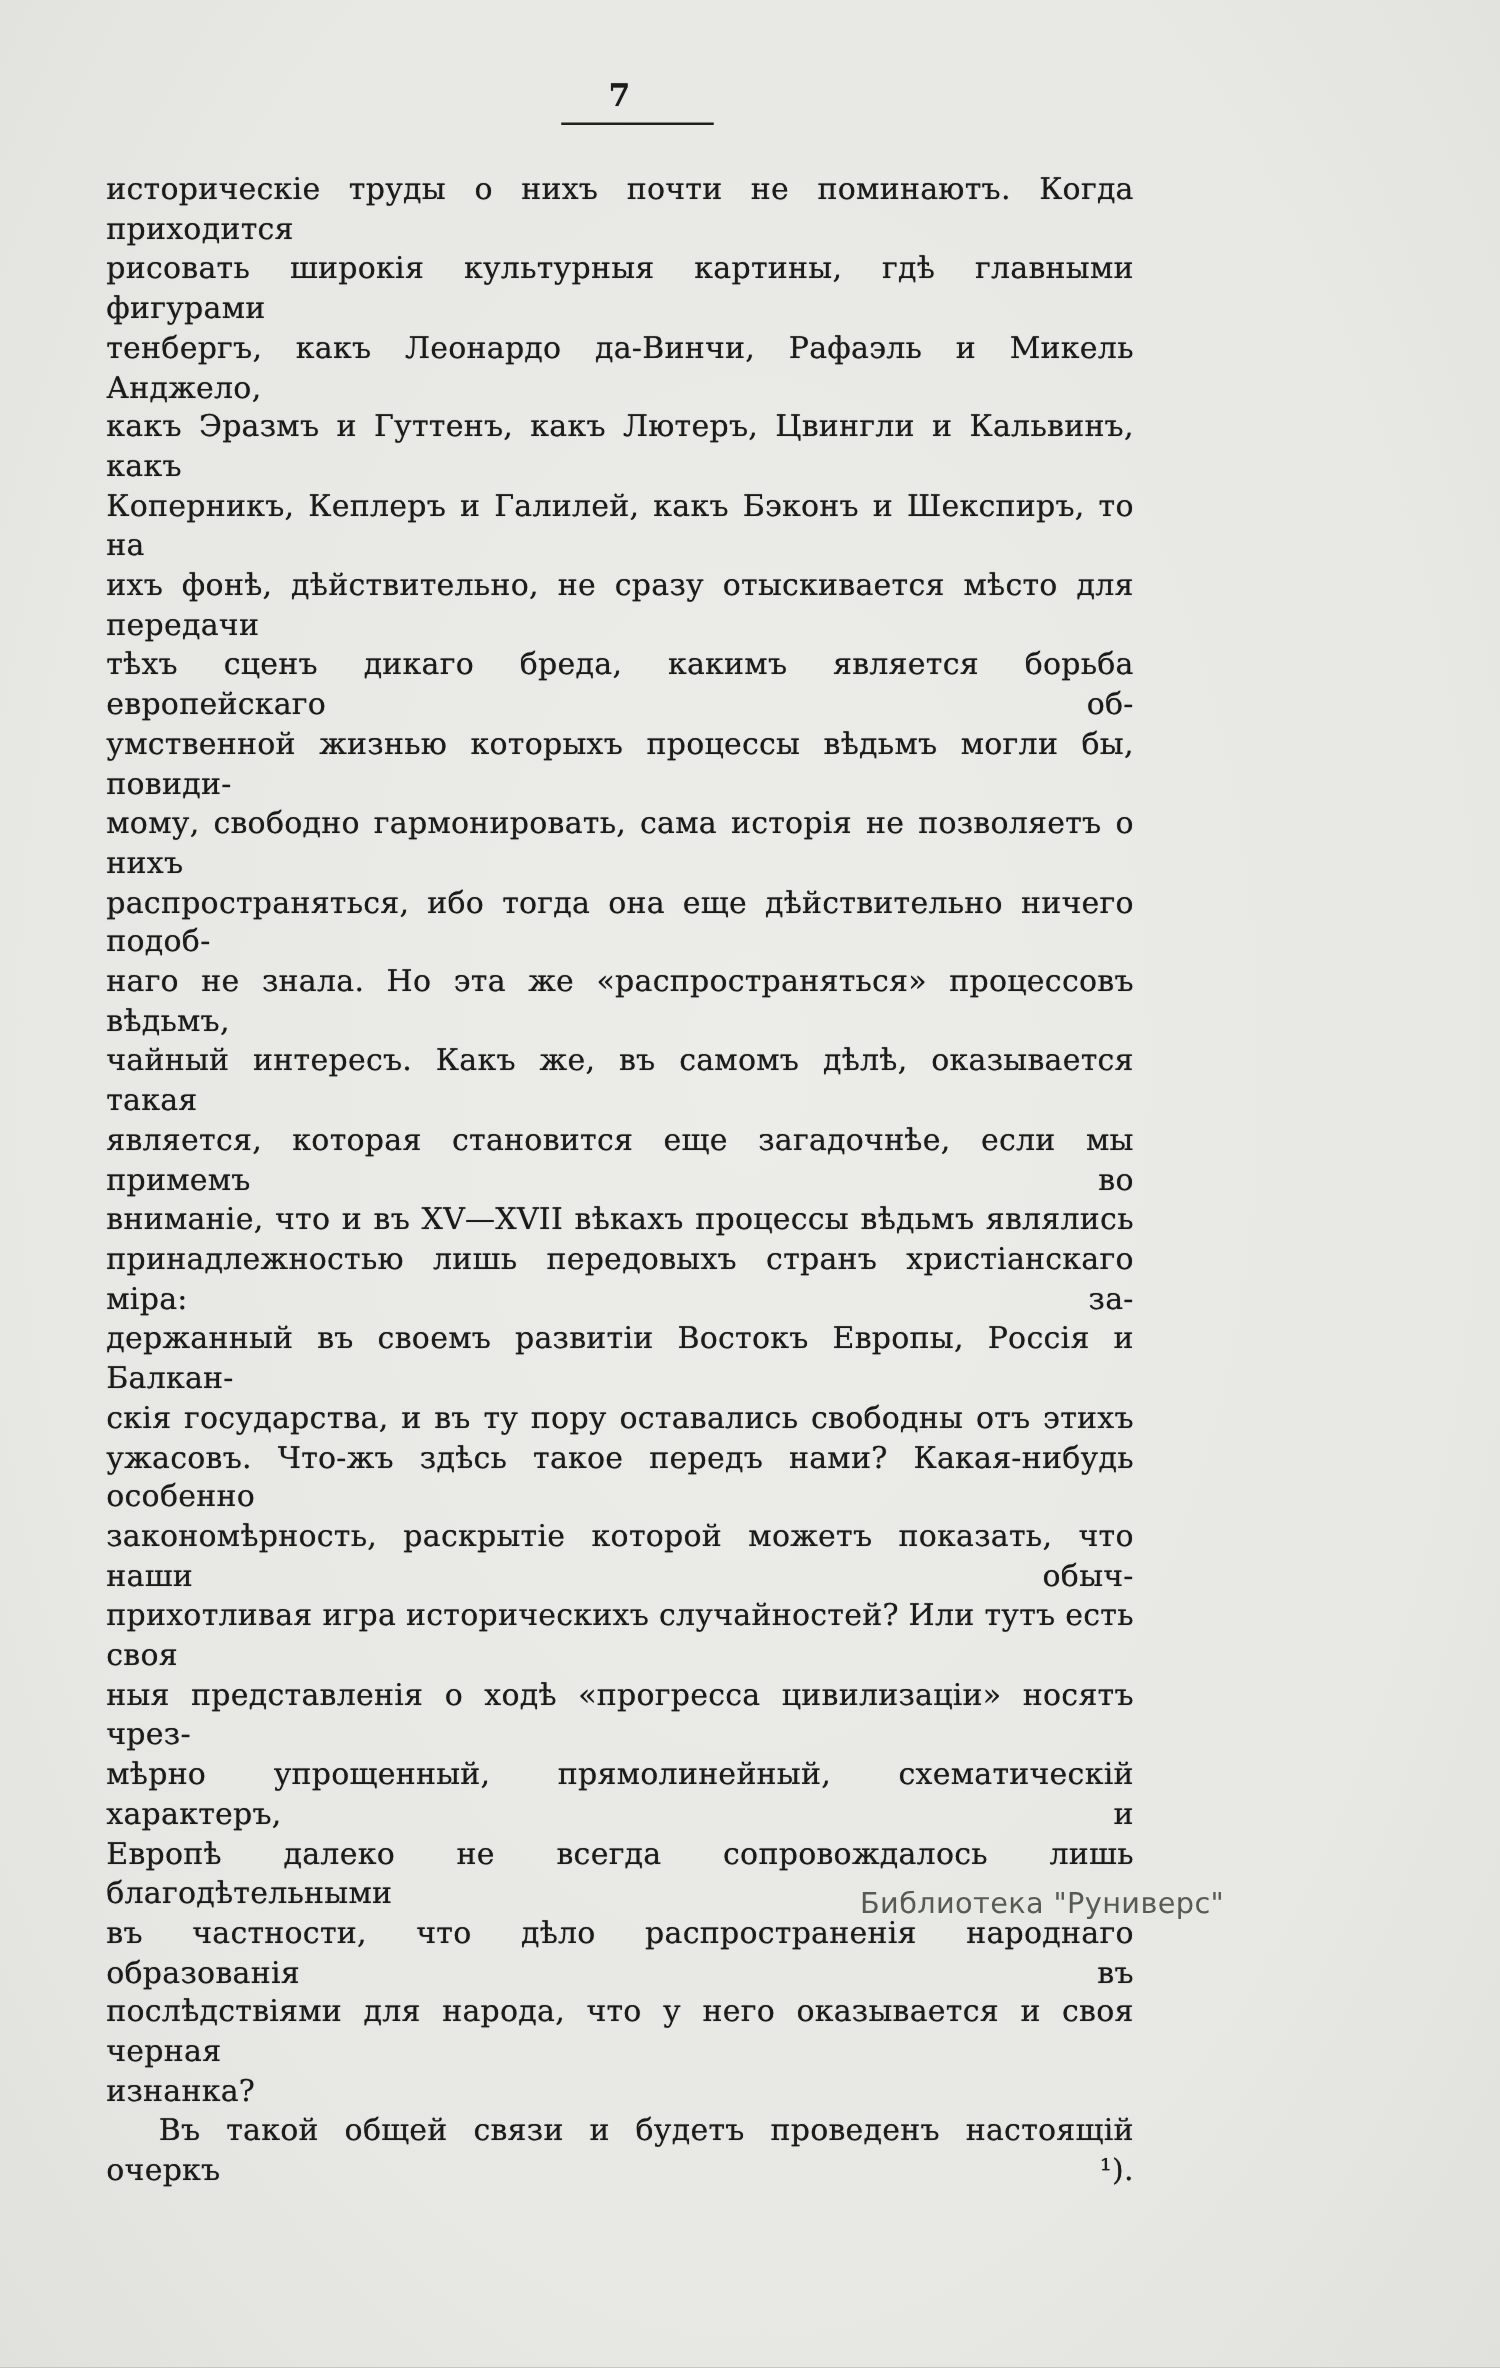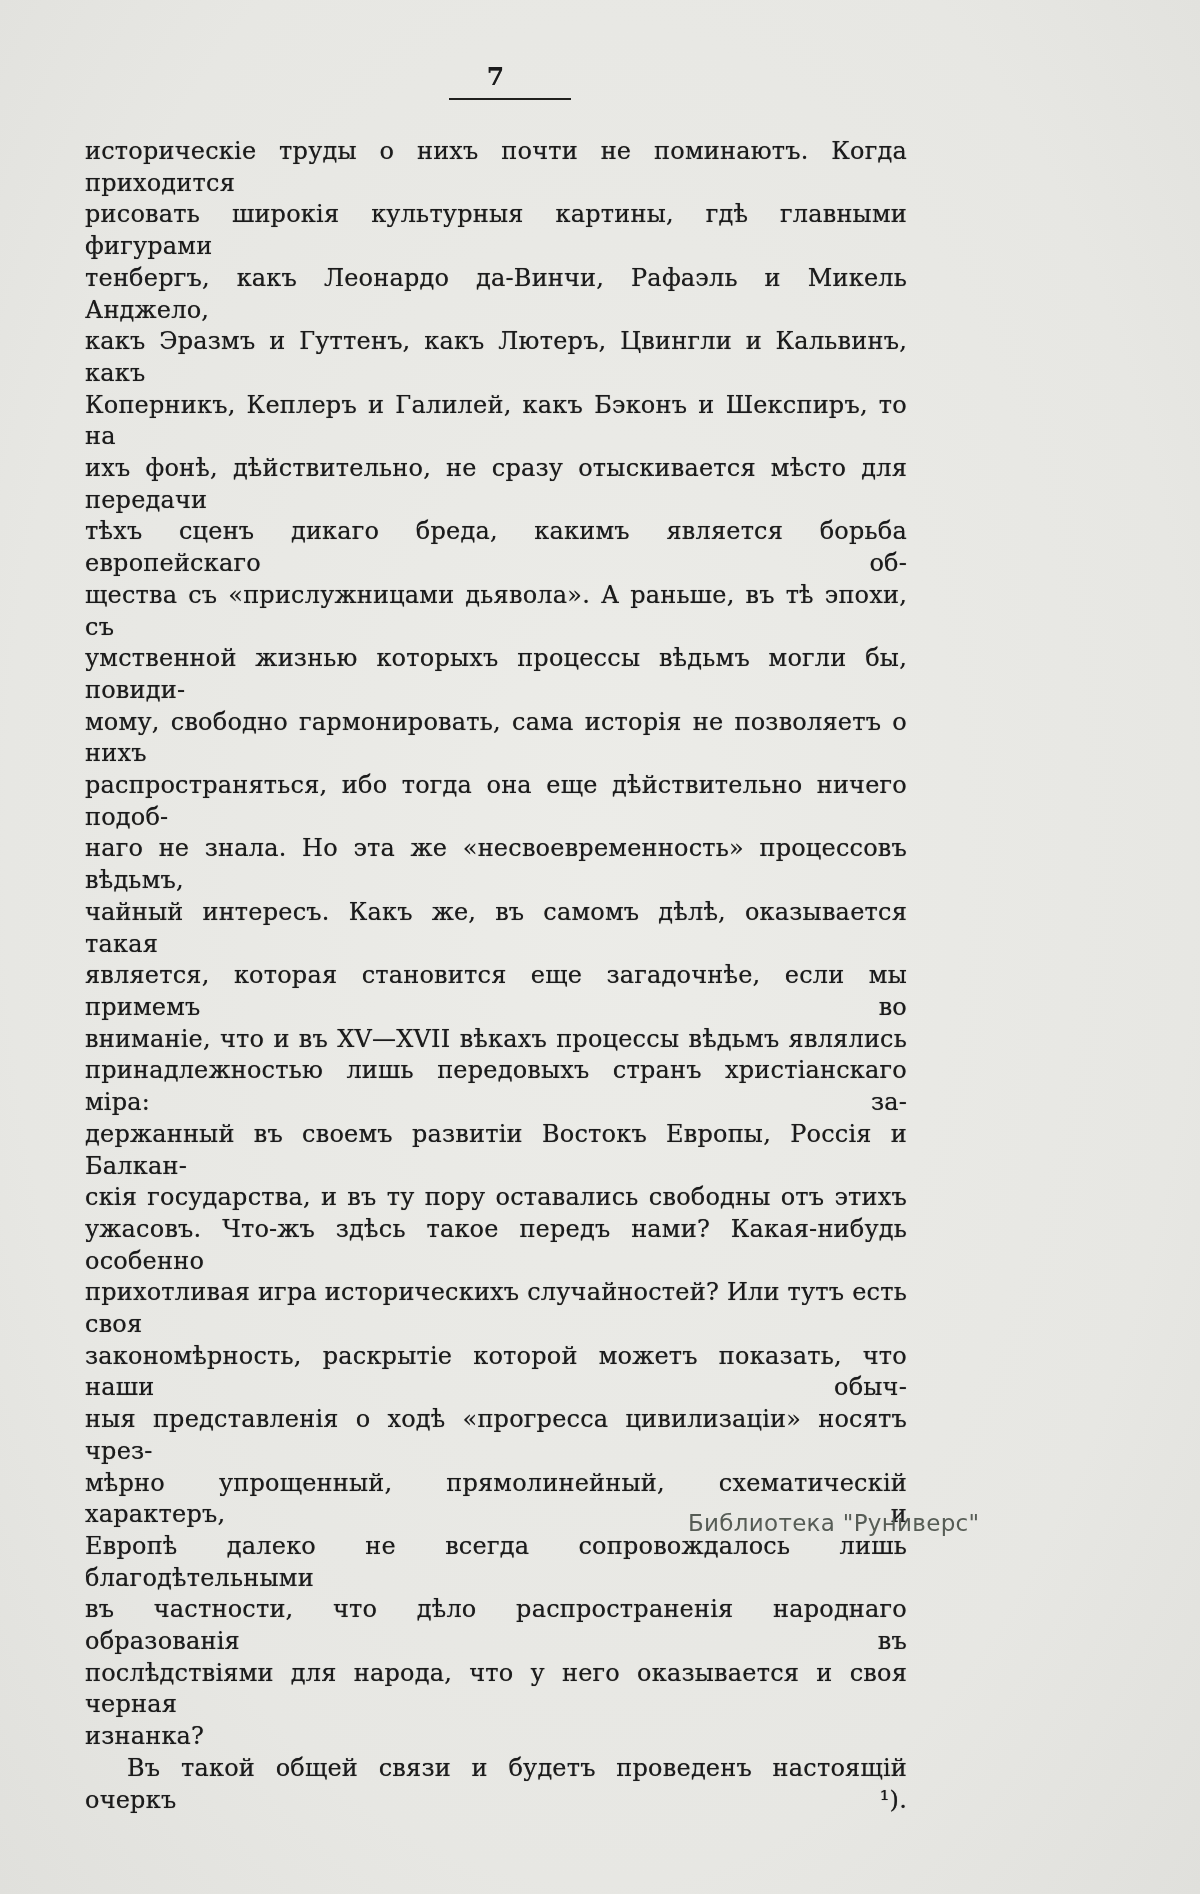--- a/index.html
+++ b/index.html
@@ -48,34 +48,33 @@
     <div class="pnum-rule"></div>
 
     <div class="body-text">
       <div class="line">историческіе труды о нихъ почти не поминаютъ. Когда приходится</div>
         <div class="line">рисовать широкія культурныя картины, гдѣ главными фигурами</div>
         <div class="line">тенбергъ, какъ Леонардо да-Винчи, Рафаэль и Микель Анджело,</div>
         <div class="line">какъ Эразмъ и Гуттенъ, какъ Лютеръ, Цвингли и Кальвинъ, какъ</div>
         <div class="line">Коперникъ, Кеплеръ и Галилей, какъ Бэконъ и Шекспиръ, то на</div>
         <div class="line">ихъ фонѣ, дѣйствительно, не сразу отыскивается мѣсто для передачи</div>
         <div class="line">тѣхъ сценъ дикаго бреда, какимъ является борьба европейскаго об-</div>
-        <div class="line">щества съ «прислужницами дьявола». А раньше, въ тѣ эпохи, съ</div>
         <div class="line">умственной жизнью которыхъ процессы вѣдьмъ могли бы, повиди-</div>
         <div class="line">мому, свободно гармонировать, сама исторія не позволяетъ о нихъ</div>
         <div class="line">распространяться, ибо тогда она еще дѣйствительно ничего подоб-</div>
-        <div class="line">наго не знала. Но эта же «несвоевременность» процессовъ вѣдьмъ,</div>
+        <div class="line">наго не знала. Но эта же «распространяться» процессовъ вѣдьмъ,</div>
         <div class="line">чайный интересъ. Какъ же, въ самомъ дѣлѣ, оказывается такая</div>
         <div class="line">является, которая становится еще загадочнѣе, если мы примемъ во</div>
         <div class="line">вниманіе, что и въ XV—XVII вѣкахъ процессы вѣдьмъ являлись</div>
         <div class="line">принадлежностью лишь передовыхъ странъ христіанскаго міра: за-</div>
         <div class="line">держанный въ своемъ развитіи Востокъ Европы, Россія и Балкан-</div>
         <div class="line">скія государства, и въ ту пору оставались свободны отъ этихъ</div>
         <div class="line">ужасовъ. Что-жъ здѣсь такое передъ нами? Какая-нибудь особенно</div>
+        <div class="line">закономѣрность, раскрытіе которой можетъ показать, что наши обыч-</div>
         <div class="line">прихотливая игра историческихъ случайностей? Или тутъ есть своя</div>
-        <div class="line">закономѣрность, раскрытіе которой можетъ показать, что наши обыч-</div>
         <div class="line">ныя представленія о ходѣ «прогресса цивилизаціи» носятъ чрез-</div>
         <div class="line">мѣрно упрощенный, прямолинейный, схематическій характеръ, и</div>
         <div class="line">Европѣ далеко не всегда сопровождалось лишь благодѣтельными</div>
         <div class="line">въ частности, что дѣло распространенія народнаго образованія въ</div>
         <div class="line">послѣдствіями для народа, что у него оказывается и своя черная</div>
         <div class="line end">изнанка?</div>
         <div class="line indent">Въ такой общей связи и будетъ проведенъ настоящій очеркъ ¹).</div>
     </div>
 
   </div>

